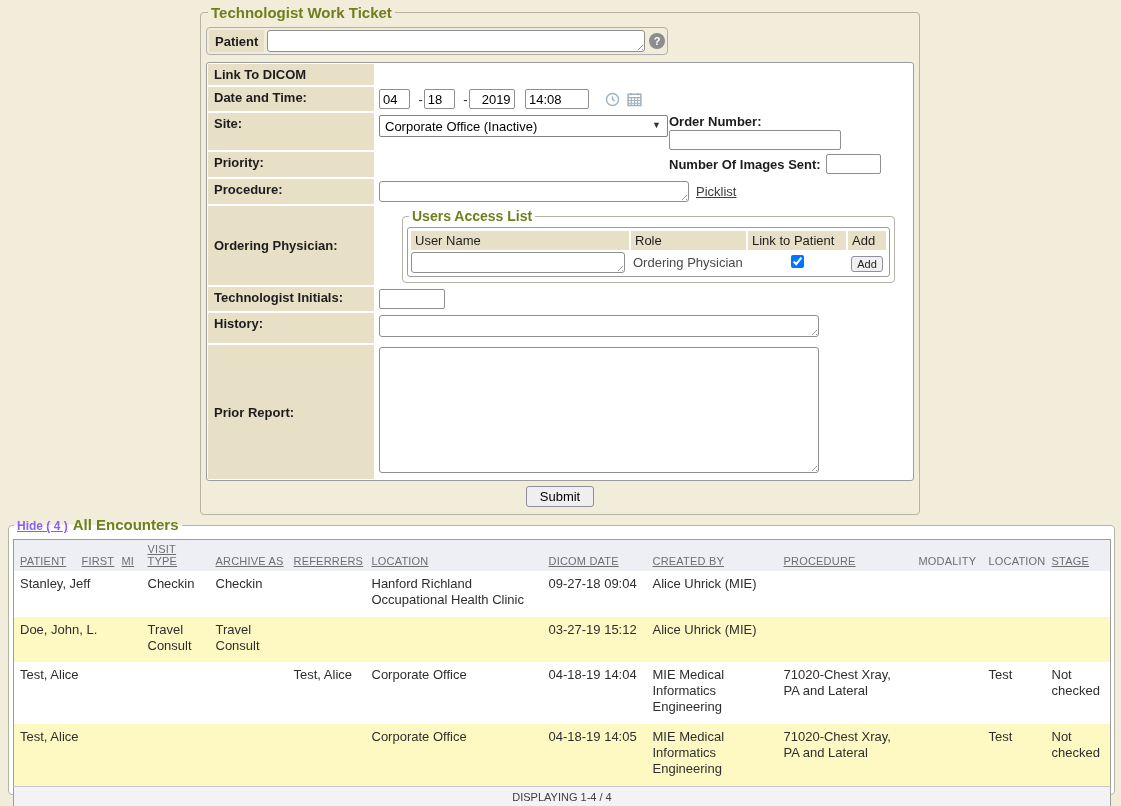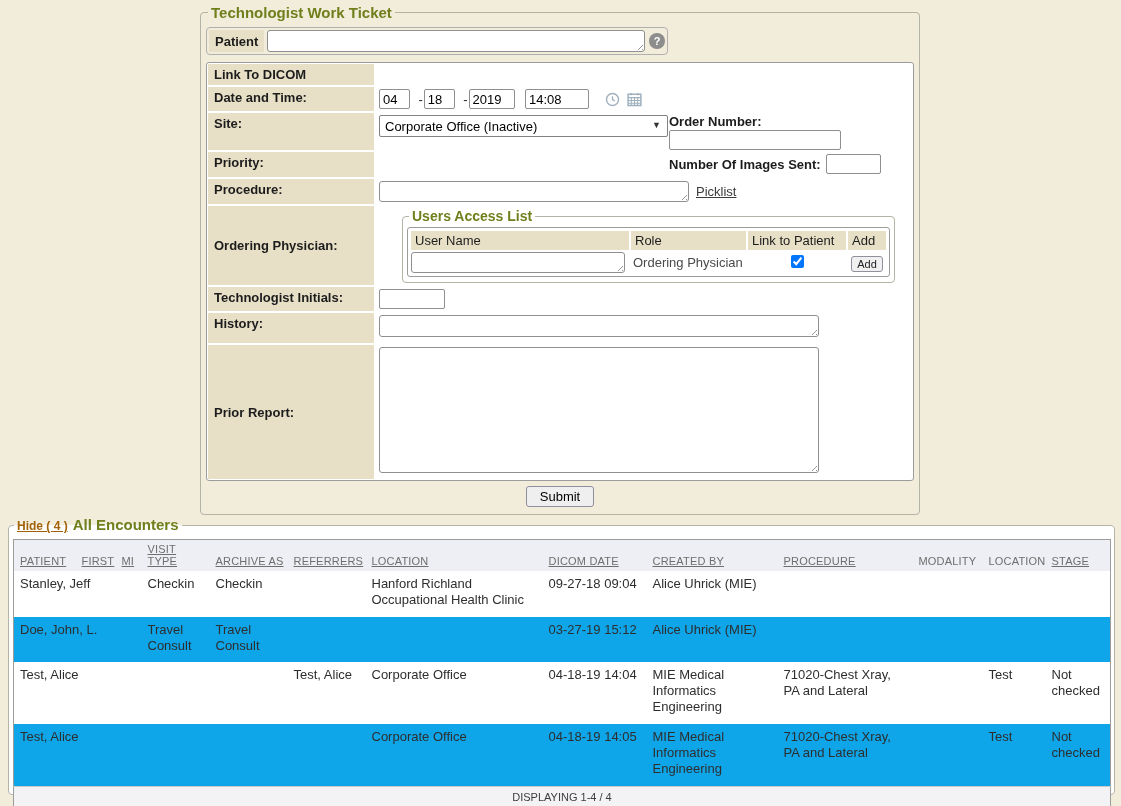--- a/index.html
+++ b/index.html
@@ -33,21 +33,21 @@
 
   .main-box { width: 708px; background: #fff; border: 1px solid #9c9c9c; border-radius: 3px; padding: 1px; }
   .frow { display: flex; margin-bottom: 2px; }
   .frow:last-child { margin-bottom: 0; }
   .flabel { width: 166px; min-width: 166px; background: #e7e0c7; font-weight: bold; font-size: 13px;
     padding: 3px 6px; margin-right: 2px; }
   .fvalue { flex: 1; padding: 2px 2px 2px 3px; position: relative; }
 
   .ti { border: 1px solid #8f8f8f; border-radius: 2px; font-family: "Liberation Sans", sans-serif;
     font-size: 13px; padding: 1px 3px; height: 20px; background: #fff; }
-  .w30 { width: 31px; } .w44 { width: 46px; } .w62 { width: 64px; }
+  .w30 { width: 31px; } .w44 { width: 46px; text-align: right; } .w62 { width: 64px; }
   .w55 { width: 55px; } .w65 { width: 66px; } .w172 { width: 172px; }
   .dash { font-size: 13px; margin: 0 1px 0 4px; }
   .picker-icons { display: inline-flex; gap: 7px; margin-left: 11px; vertical-align: middle; }
 
   .selwrap { position: relative; display: inline-block; }
   .sitesel { appearance: none; -webkit-appearance: none; width: 289px; height: 22px; border: 1px solid #828282;
     border-radius: 2px; background: #fff; font-family: "Liberation Sans", sans-serif; font-size: 13px; padding: 0 18px 0 5px; }
   .selarrow { position: absolute; right: 7px; top: 5px; font-size: 9px; color: #333; pointer-events: none; }
 
   .sublabel { font-weight: bold; font-size: 13px; }
@@ -64,28 +64,28 @@
   .ua-h { background: #e7e0c7; font-weight: normal; font-size: 13px; padding: 2px 4px; align-self: stretch; }
   .ua-c { font-size: 13px; color: #4a4a4a; padding: 1px 2px; }
   .ua-center { text-align: center; }
   .btn { font-family: "Liberation Sans", sans-serif; font-size: 11px; background: #f0f0f0;
     border: 1px solid #8f8f9d; border-radius: 3px; padding: 1px 5px; color: #222; }
   .submit-row { text-align: center; margin-top: 5px; }
   .submit-btn { font-size: 13px; padding: 2px 13px; border-radius: 3px; border: 1px solid #8f8f9d; background: #efefef; font-family: "Liberation Sans", sans-serif; }
 
   
   .enc-fs { position: absolute; left: 8px; top: 516px; width: 1105px; height: 279px; background: #fff; padding: 3px 3px 0 3px; }
-  .hide-link { color: #a16207; font-weight: bold; font-size: 12px; text-decoration: underline; cursor: pointer; margin-right: 5px; }
+  .hide-link { color: #8b5cf6; font-weight: bold; font-size: 12px; text-decoration: underline; cursor: pointer; margin-right: 5px; }
   .enc-table { border-collapse: collapse; table-layout: fixed; width: 1097px; margin: 2px 0 0 1px;
     border: 1px solid #9c9c9c; }
   .enc-table th { font-size: 11px; font-weight: normal; color: #6e6e6e; text-align: left;
     vertical-align: bottom; background: #edeff4; padding: 3px 2px 4px 6px; letter-spacing: 0.2px; }
   .enc-table th a { color: #6e6e6e; text-decoration: underline; cursor: pointer; }
   .enc-table td { font-size: 13px; color: #2e2e2e; vertical-align: top; padding: 5px 4px 9px 6px; line-height: 1.22; }
-  .enc-table tr.alt td { background: #0ea5e9; }
+  .enc-table tr.alt td { background: #fef9c3; }
   .nowrap { white-space: nowrap; }
   .enc-foot td { text-align: center; font-size: 11px; color: #3d3d3d; background: #f3f3f6;
     border-top: 1px solid #c9c9c9; padding: 4px 0 5px 0 !important; }
 </style>
 </head>
 <body>
 
 <fieldset class="ticket-fs">
   <legend class="lg">Technologist Work Ticket</legend>
 

